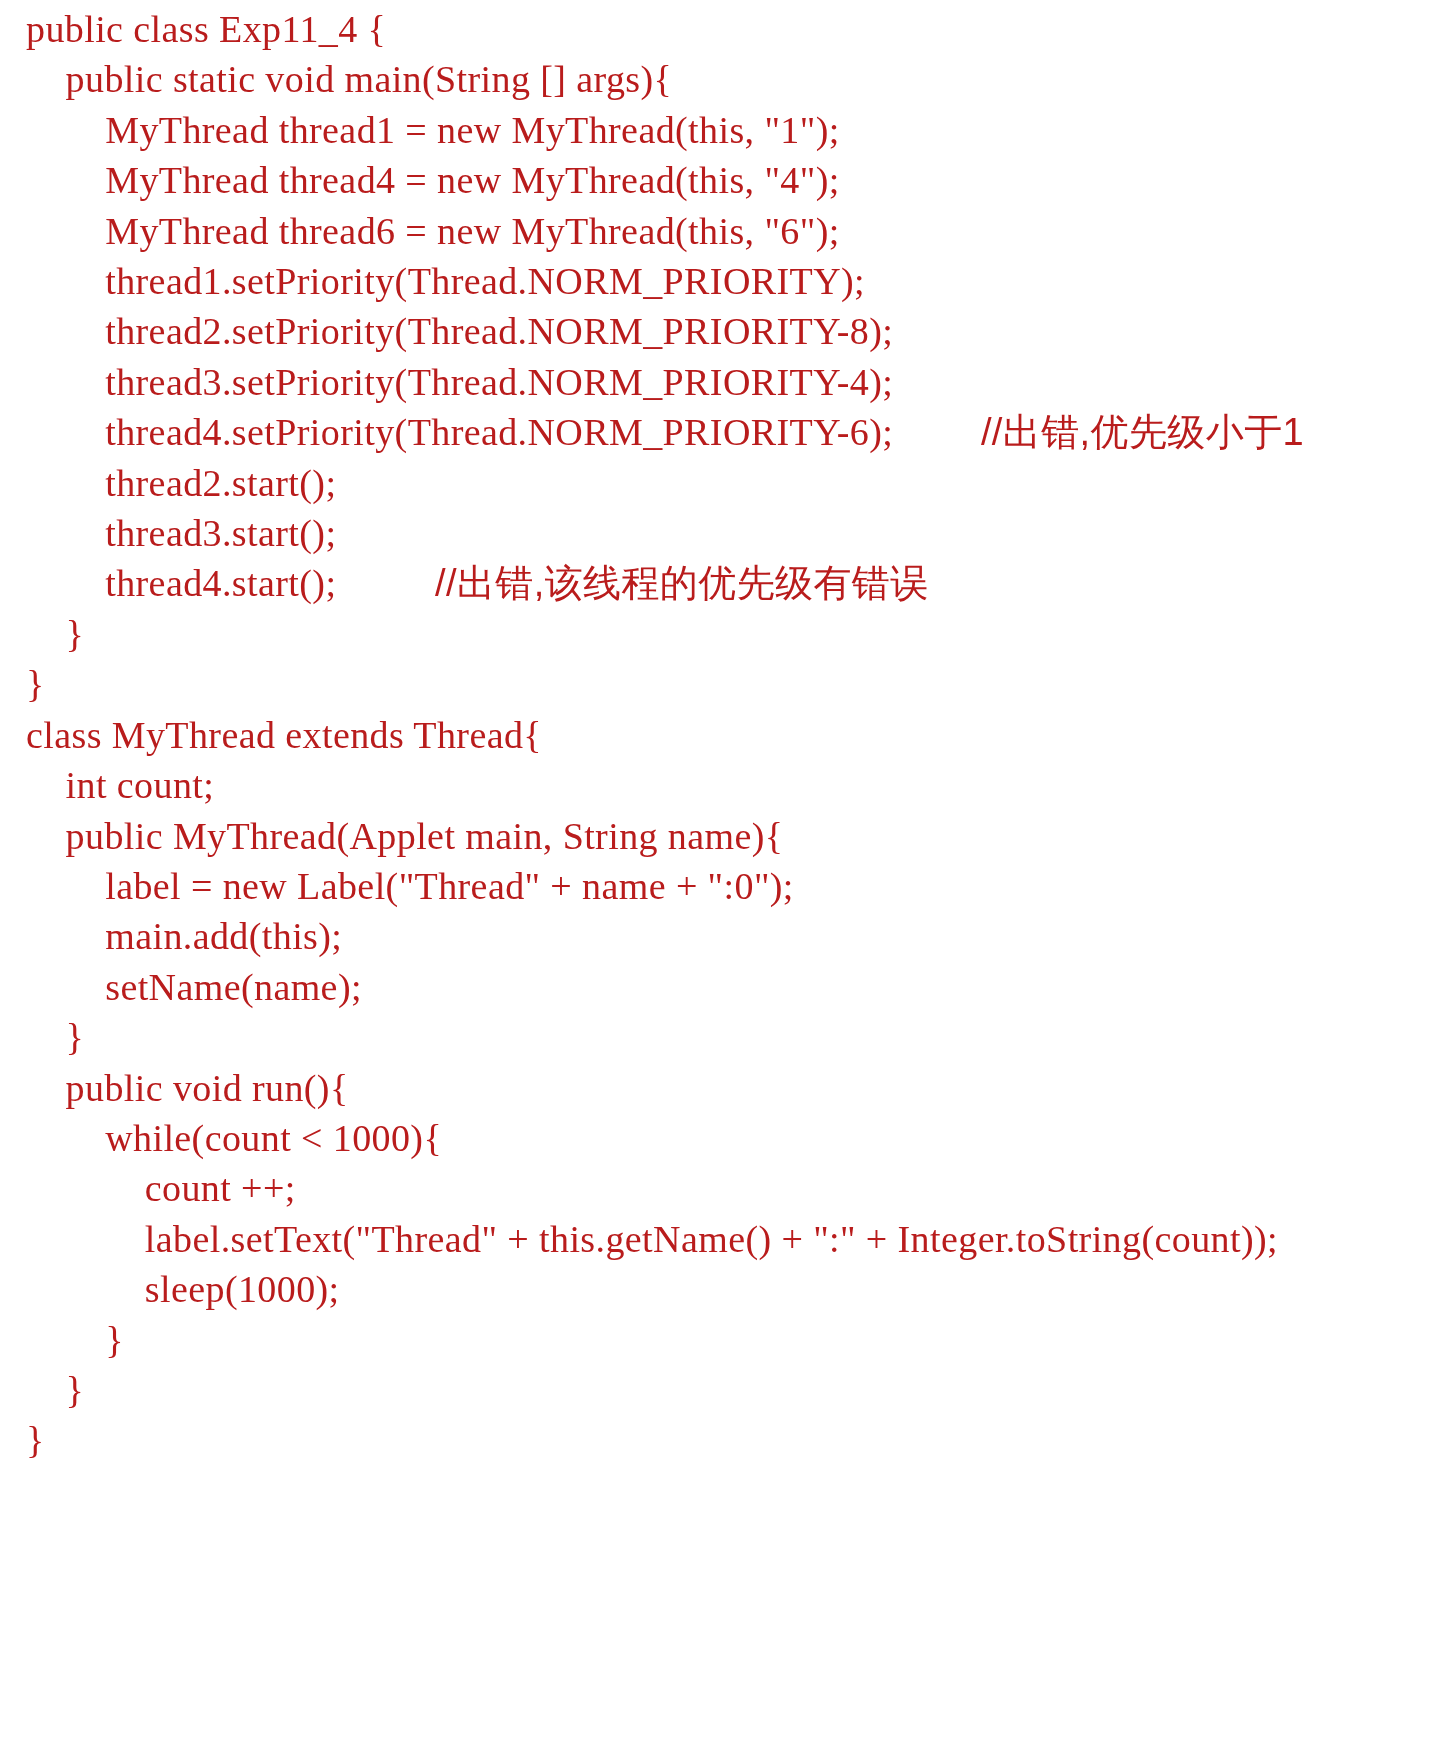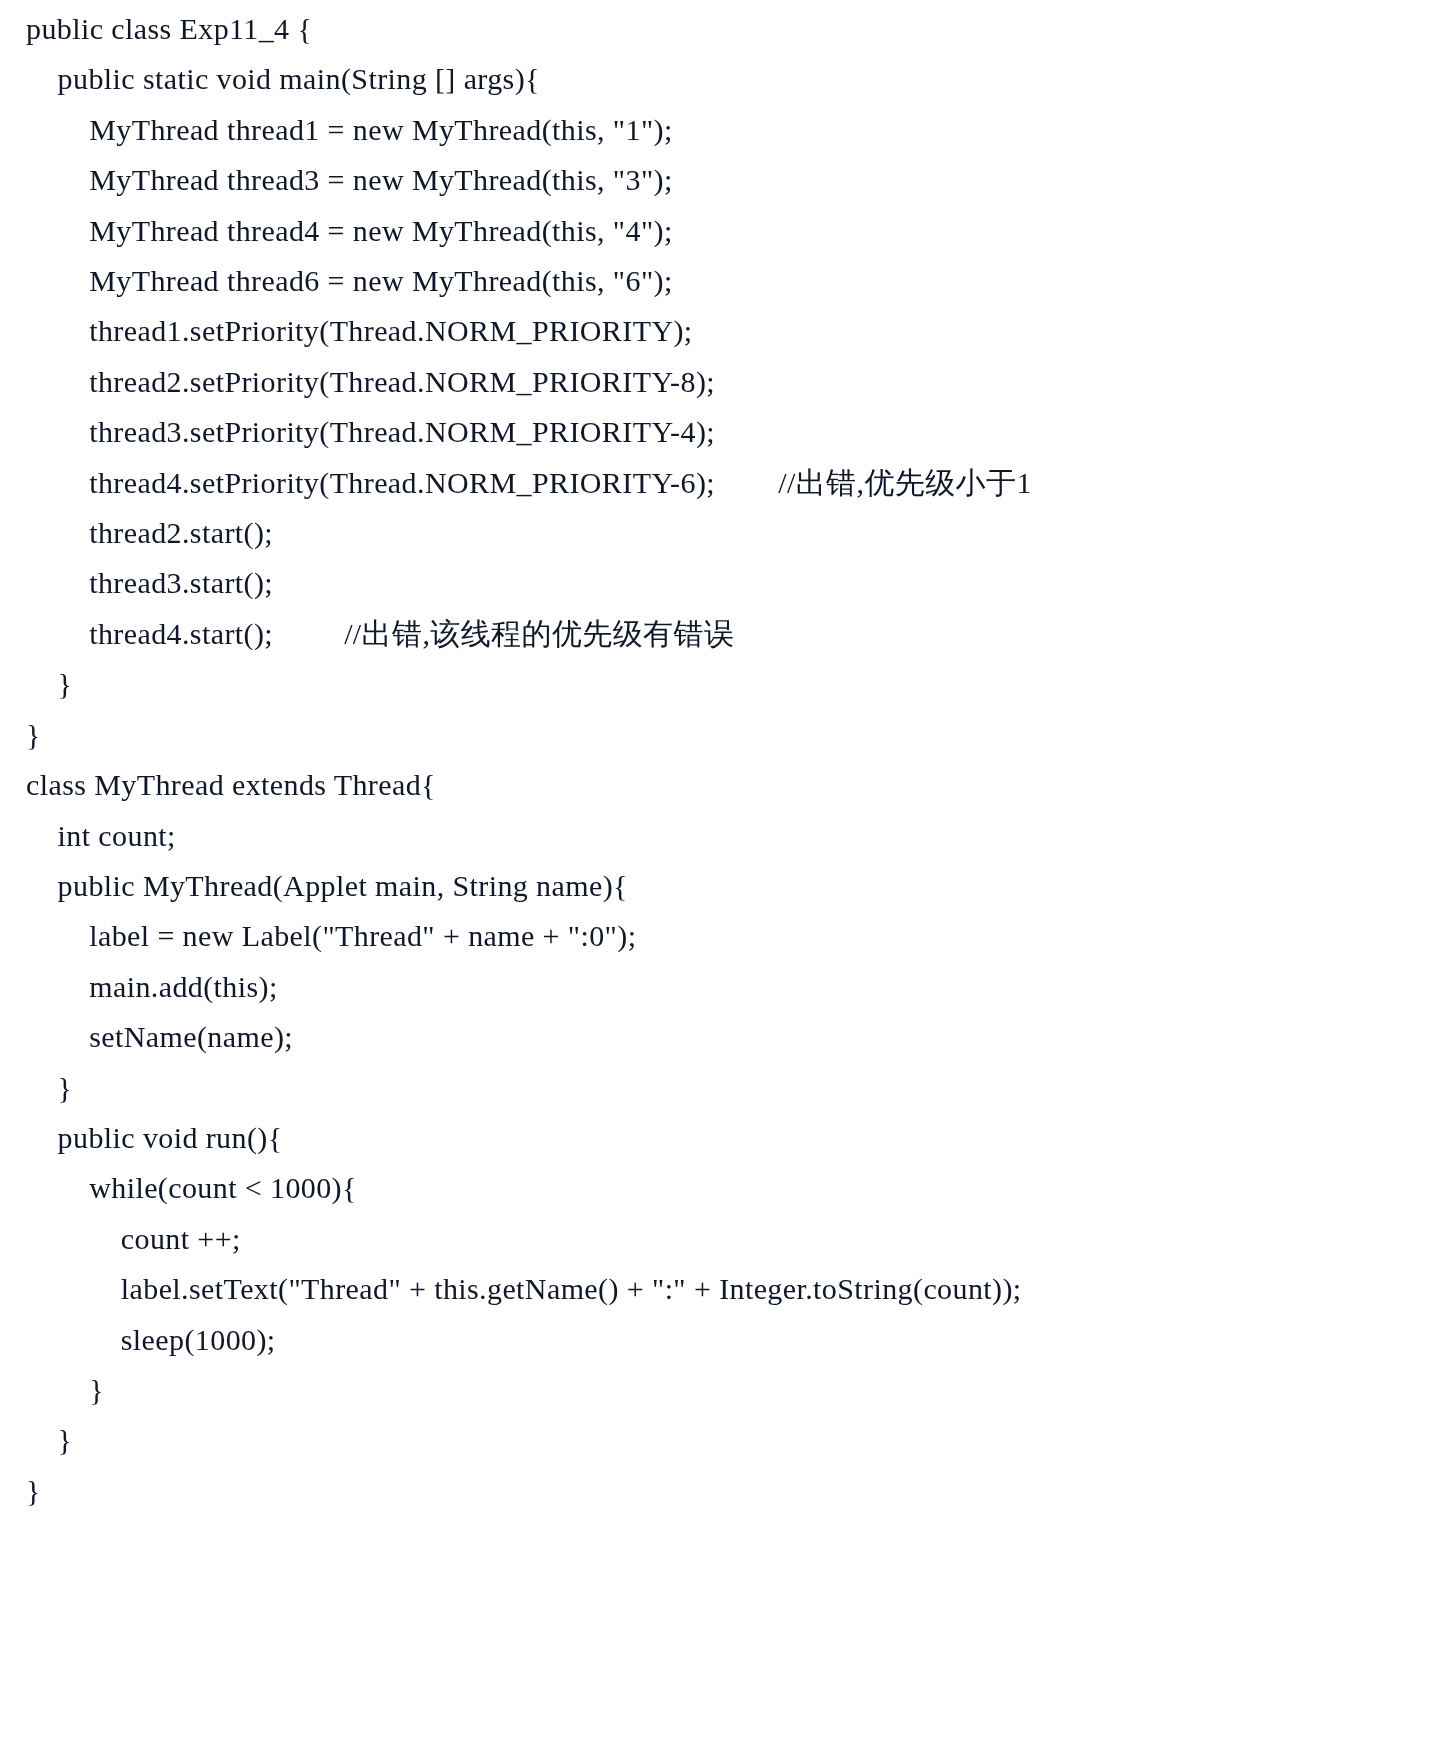--- a/index.html
+++ b/index.html
@@ -20,44 +20,43 @@
     padding: 0;
     box-sizing: border-box;
   }
   .code-block {
     padding: 4px 26px 0 26px;
   }
   .code-line {
     display: block;
     white-space: pre;
     font-family: "Liberation Serif", "DejaVu Serif", serif;
-    font-size: 30px;
+    font-size: 38px;
     line-height: 50.4px;
     letter-spacing: 0.4px;
-    color: #0f172a;
+    color: #b91c1c;
     min-height: 50.4px;
   }
   .code-line .seg {
     white-space: pre;
   }
   .code-line .comment {
     white-space: pre;
-    font-family: Liberation Serif, serif;
+    font-family: Liberation Sans, sans-serif;
   }
   
 </style>
 </head>
 <body>
 
 <div class="page">
   <div class="code-block">
     <div class="code-line"><span class="seg">public class Exp11_4 {</span><span class="comment"></span></div>
     <div class="code-line"><span class="seg">    public static void main(String [] args){</span><span class="comment"></span></div>
     <div class="code-line"><span class="seg">        MyThread thread1 = new MyThread(this, "1");</span><span class="comment"></span></div>
-    <div class="code-line"><span class="seg">        MyThread thread3 = new MyThread(this, "3");</span><span class="comment"></span></div>
     <div class="code-line"><span class="seg">        MyThread thread4 = new MyThread(this, "4");</span><span class="comment"></span></div>
     <div class="code-line"><span class="seg">        MyThread thread6 = new MyThread(this, "6");</span><span class="comment"></span></div>
     <div class="code-line"><span class="seg">        thread1.setPriority(Thread.NORM_PRIORITY);</span><span class="comment"></span></div>
     <div class="code-line"><span class="seg">        thread2.setPriority(Thread.NORM_PRIORITY-8);</span><span class="comment"></span></div>
     <div class="code-line"><span class="seg">        thread3.setPriority(Thread.NORM_PRIORITY-4);</span><span class="comment"></span></div>
     <div class="code-line"><span class="seg">        thread4.setPriority(Thread.NORM_PRIORITY-6);</span><span class="comment">        //出错,优先级小于1</span></div>
     <div class="code-line"><span class="seg">        thread2.start();</span><span class="comment"></span></div>
     <div class="code-line"><span class="seg">        thread3.start();</span><span class="comment"></span></div>
     <div class="code-line"><span class="seg">        thread4.start();</span><span class="comment">         //出错,该线程的优先级有错误</span></div>
     <div class="code-line"><span class="seg">    }</span><span class="comment"></span></div>

